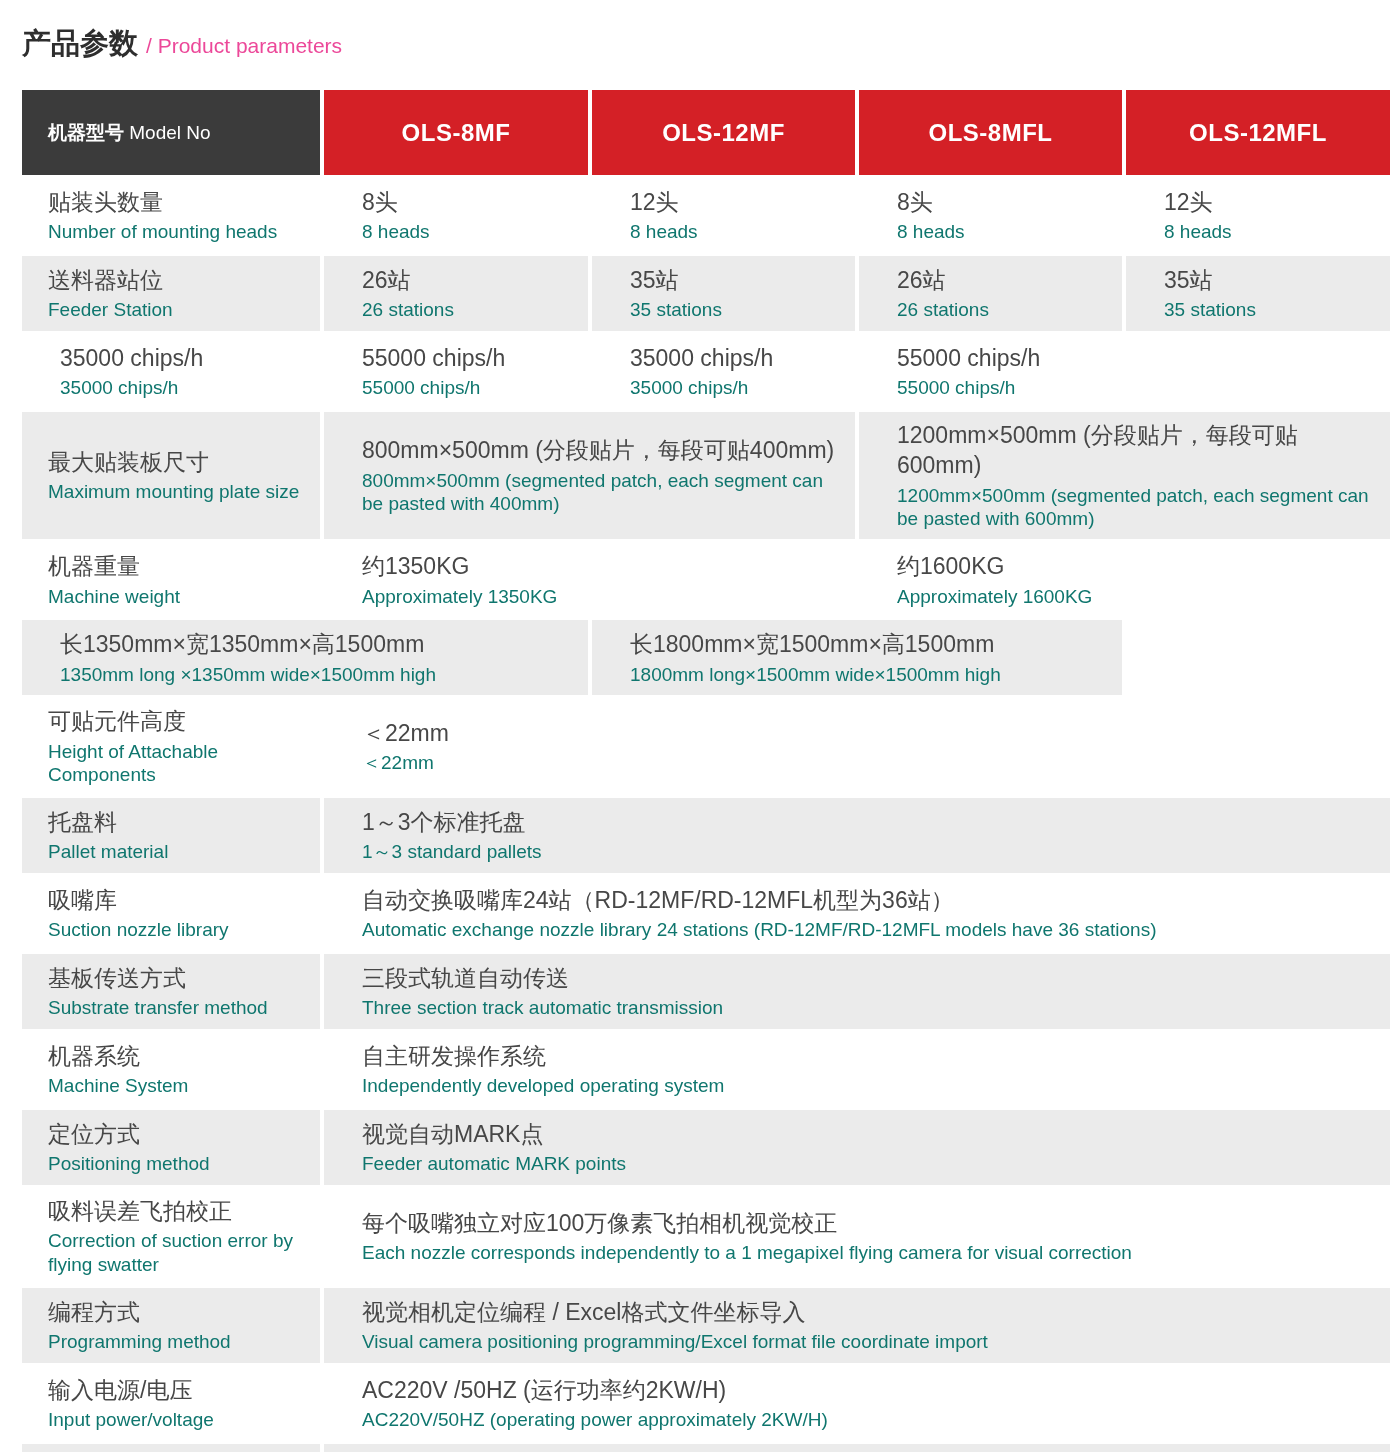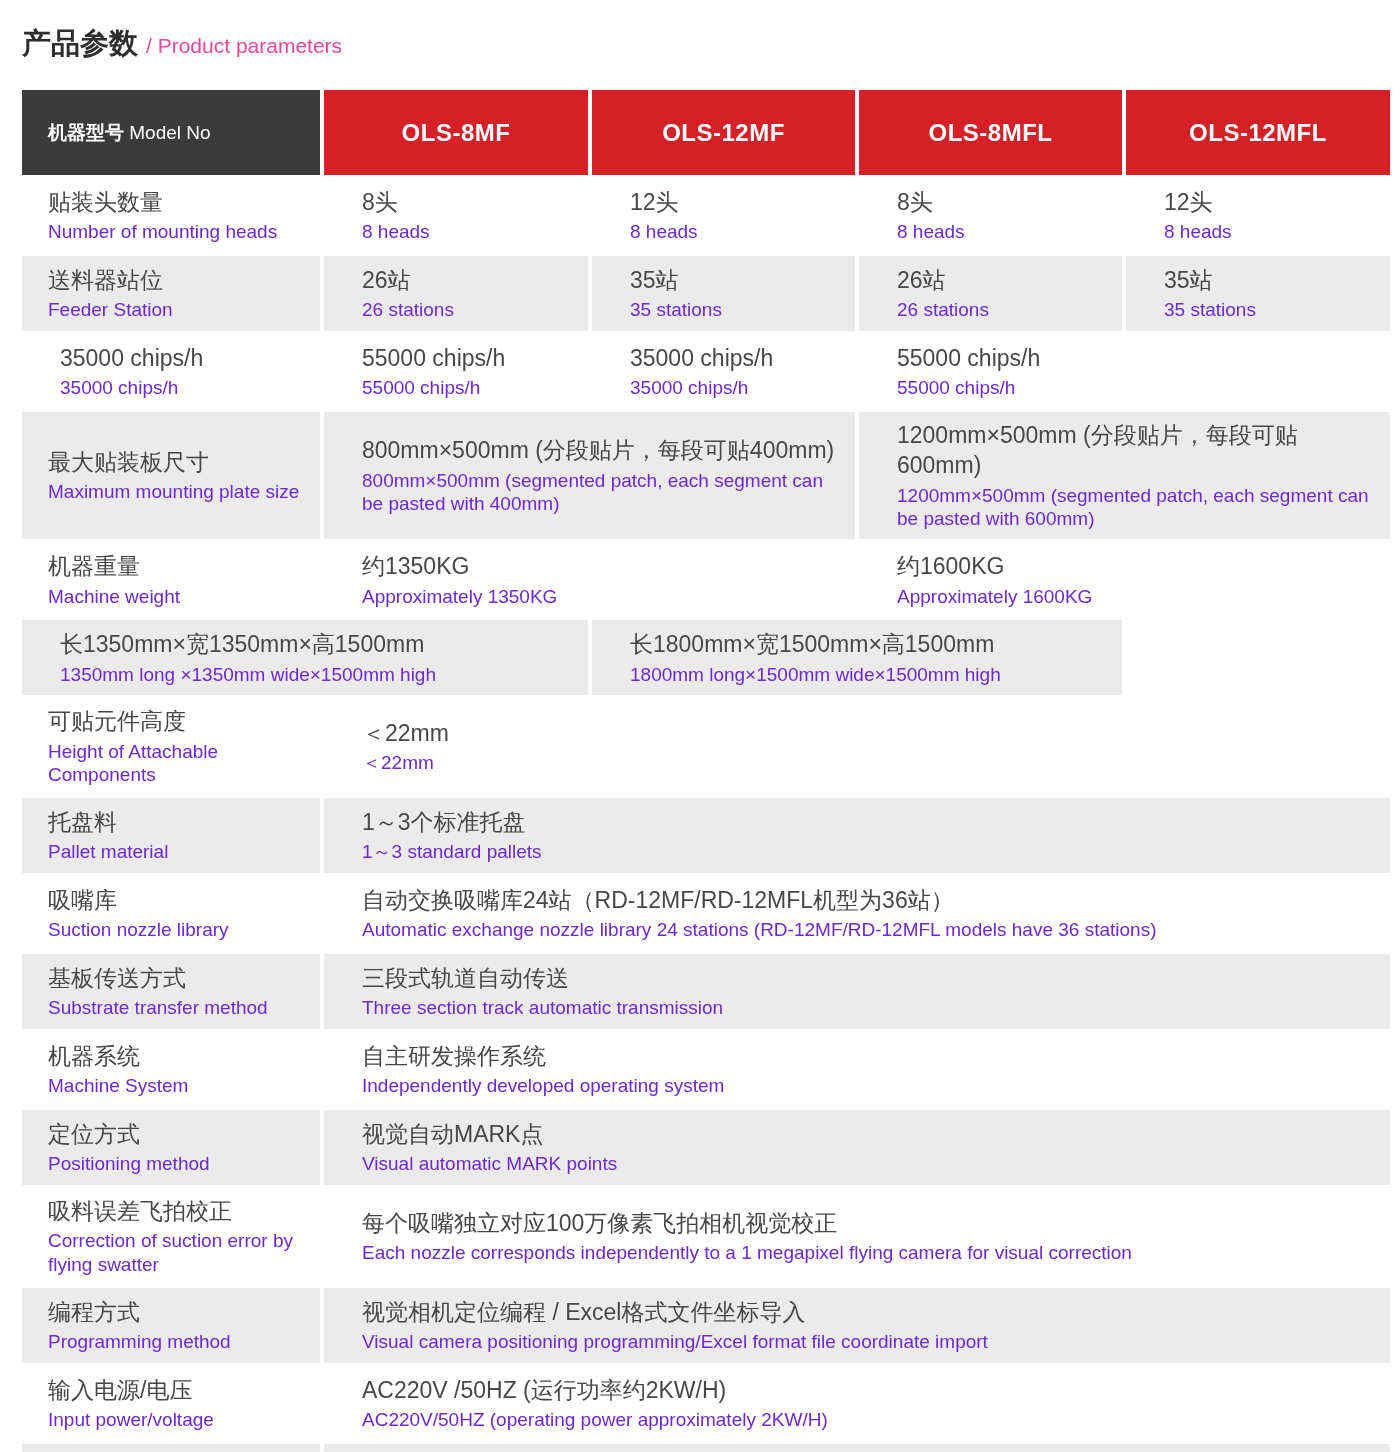--- a/index.html
+++ b/index.html
@@ -30,21 +30,21 @@
     justify-content: center;
     padding: 8px 12px 8px 38px;
     background: #ffffff;
   }
   .label-cell { padding-left: 26px; padding-right: 14px; }
   .gray .cell { background: #ebebeb; }
   .span2 { grid-column: span 2; }
   .span4 { grid-column: span 4; }
 
   .zh { font-size: 23px; color: #474747; line-height: 1.32; }
-  .en { font-size: 19px; color: #6d28d9; line-height: 1.25; margin-top: 3px; }
+  .en { font-size: 19px; color: #0f766e; line-height: 1.25; margin-top: 3px; }
 
   
   .header-row .cell { min-height: 85px; padding: 0; }
   .model-no-cell {
     background: #3b3b3b !important;
     justify-content: center;
     padding-left: 26px !important;
   }
   .model-no-cell .hdr {
     color: #ffffff; font-size: 19px; white-space: nowrap;
@@ -247,21 +247,21 @@
     </div>
   </div>
 
   <div class="row gray">
     <div class="cell label-cell">
       <div class="zh">定位方式</div>
       <div class="en">Positioning method</div>
     </div>
     <div class="cell span4">
       <div class="zh">视觉自动MARK点</div>
-      <div class="en">Visual automatic MARK points</div>
+      <div class="en">Feeder automatic MARK points</div>
     </div>
   </div>
 
   <div class="row">
     <div class="cell label-cell">
       <div class="zh">吸料误差飞拍校正</div>
       <div class="en">Correction of suction error by flying swatter</div>
     </div>
     <div class="cell span4">
       <div class="zh">每个吸嘴独立对应100万像素飞拍相机视觉校正</div>

